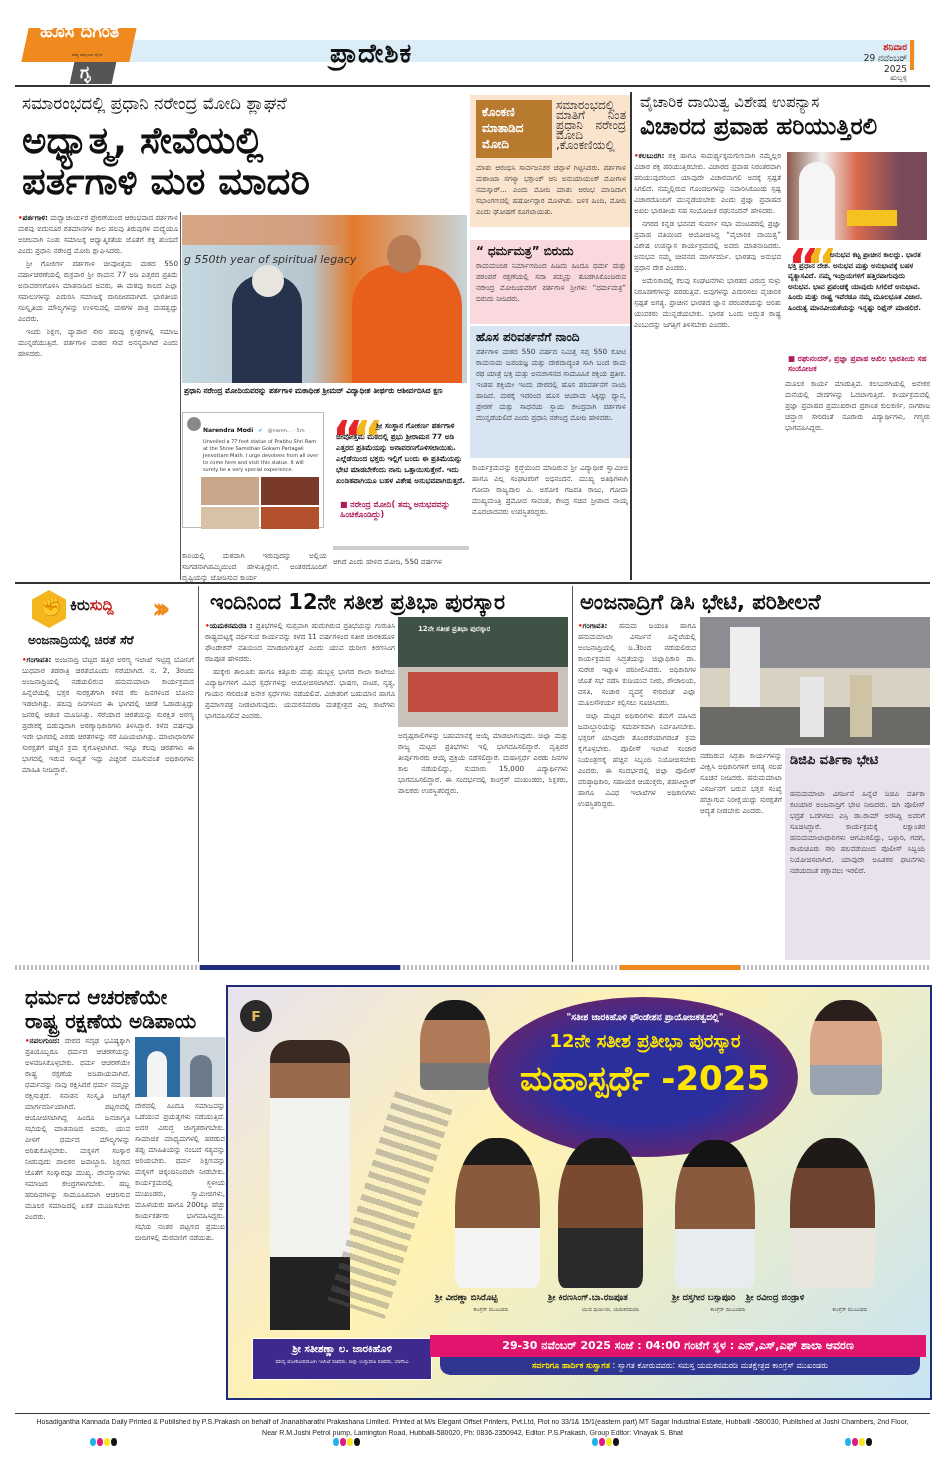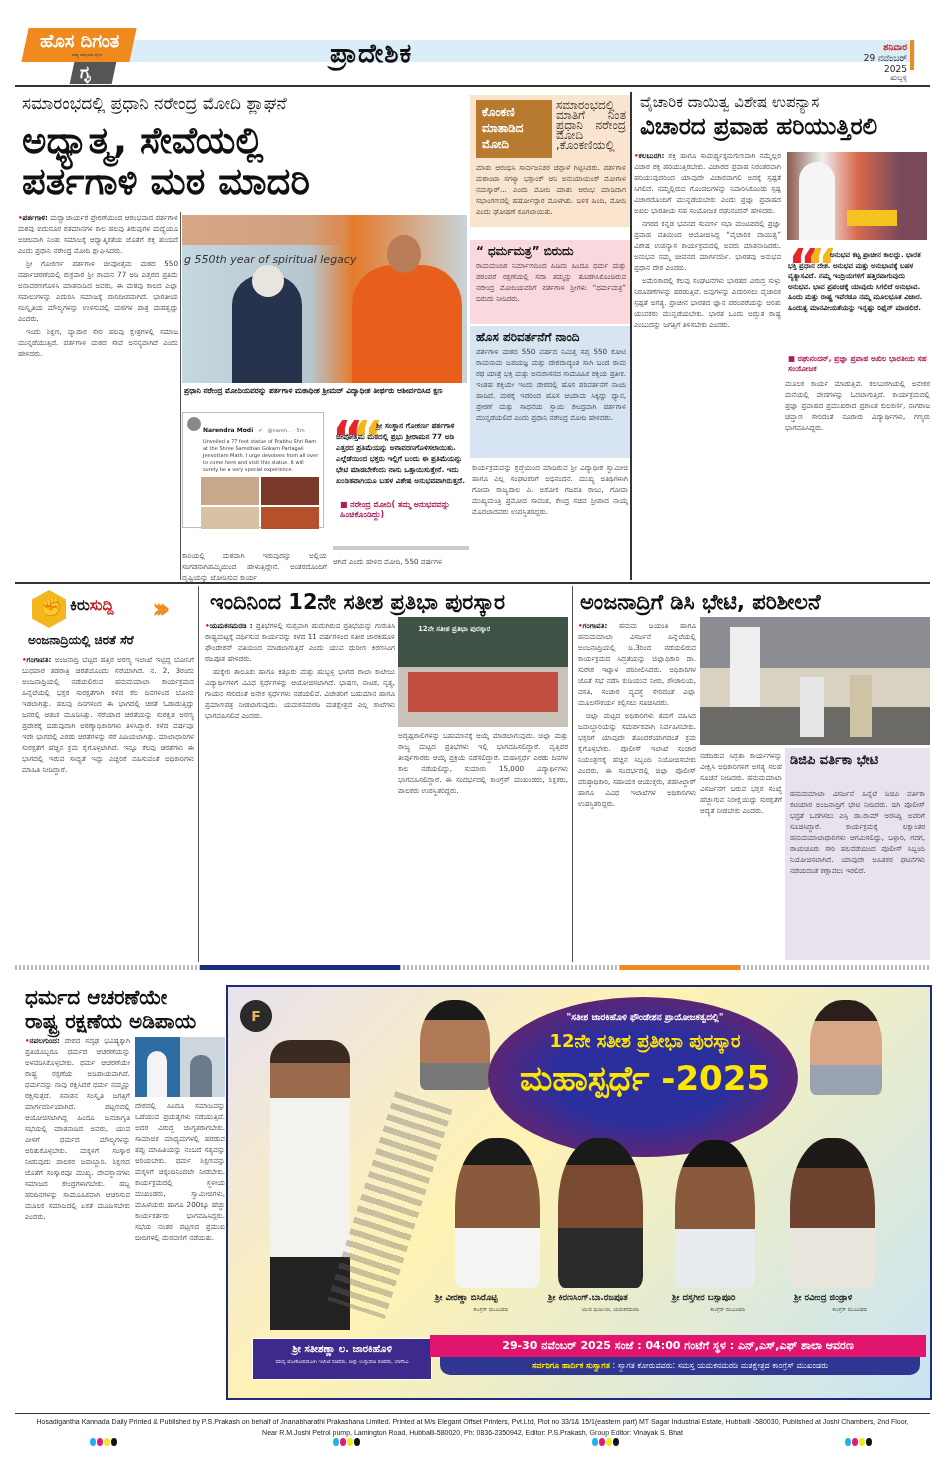--- a/index.html
+++ b/index.html
@@ -8,21 +8,21 @@
 .txt{font-size:7.2px;line-height:11px;color:#333;text-align:justify;overflow:hidden}
 .txt p{margin-bottom:2px;text-indent:8px}
 .dot{color:#d11;font-weight:bold}
 .place{font-weight:bold;color:#111}
 .vline{position:absolute;width:1px;background:#555}
 .hline{position:absolute;height:1px;background:#555}
 .photo{position:absolute;overflow:hidden}
 
 #masthead-bar{left:30px;top:40px;width:885px;height:22px;background:#dbeef7}
 #logo{left:25px;top:28px;width:108px;height:34px;background:#f08a1e;transform:skewX(-12deg)}
-#logo-text{left:40px;top:30px;color:#fff;font-weight:bold;font-size:18px}
+#logo-text{left:40px;top:20px;color:#fff;font-weight:bold;font-size:18px}
 #logo-sub{left:72px;top:52px;color:#333;font-size:4px}
 #logo-tab{left:72px;top:62px;width:42px;height:22px;background:#555;transform:skewX(-12deg)}
 #logo-tab-text{left:80px;top:62px;color:#fff;font-weight:bold;font-size:17px}
 #section-title{left:330px;top:38px;font-size:26px;font-weight:bold;letter-spacing:1px}
 #date-block{left:845px;top:42px;text-align:right;width:62px}
 #dayname{font-size:9px;color:#c41b1b;font-weight:bold}
 #datetext{font-size:9px;color:#222}
 #city{font-size:7px;color:#333}
 #orange-strip{left:910px;top:40px;width:4px;height:30px;background:#f08a1e}
 #mast-rule{left:15px;top:85px;width:915px;height:2px;background:#333}
@@ -240,21 +240,21 @@
 <div class="person" style="left:558px;top:1138px;width:85px;height:150px;background:linear-gradient(#1a1a1a 0 18%,#7a4a30 18% 60%,#2a2a2a 60%)"></div>
 <div class="person" style="left:675px;top:1140px;width:80px;height:148px;background:linear-gradient(#141414 0 18%,#8a5a3c 18% 60%,#e9ecef 60%)"></div>
 <div class="person" style="left:790px;top:1138px;width:85px;height:150px;background:linear-gradient(#1f1a18 0 20%,#6e4430 20% 60%,#e9e6dd 60%)"></div>
 
 <div class="pname" style="left:435px;top:1292px;width:112px">ಶ್ರೀ ವೀರಣ್ಣಾ ಬಿಸಿರೊಟ್ಟಿ</div>
 <div class="prole" style="left:435px;top:1306px;width:112px">ಕಾಂಗ್ರೆಸ್ ಮುಖಂಡರು</div>
 <div class="pname" style="left:548px;top:1292px;width:125px">ಶ್ರೀ ಕಿರಣಸಿಂಗ್.ಬಾ.ರಜಪೂತ</div>
 <div class="prole" style="left:548px;top:1306px;width:125px">ಯುವ ಧುರೀಣರು, ಯಮಕನಮರಡಿ</div>
 <div class="pname" style="left:672px;top:1292px;width:112px">ಶ್ರೀ ದಸ್ತಗೀರ ಬಸ್ಸಾಪೂರಿ</div>
 <div class="prole" style="left:672px;top:1306px;width:112px">ಕಾಂಗ್ರೆಸ್ ಮುಖಂಡರು</div>
-<div class="pname" style="left:794px;top:1292px;width:120px">ಶ್ರೀ ರವೀಂದ್ರ ಜಿಂಡ್ರಾಳಿ</div>
+<div class="pname" style="left:746px;top:1292px;width:120px">ಶ್ರೀ ರವೀಂದ್ರ ಜಿಂಡ್ರಾಳಿ</div>
 <div class="prole" style="left:790px;top:1306px;width:120px">ಕಾಂಗ್ರೆಸ್ ಮುಖಂಡರು</div>
 
 <div class="abs" id="promo-date">29-30 ನವೆಂಬರ್ 2025 ಸಂಜೆ : 04:00 ಗಂಟೆಗೆ ಸ್ಥಳ : ಎನ್,ಎಸ್,ಎಫ್ ಶಾಲಾ ಆವರಣ</div>
 <div class="abs" id="promo-welcome"><b>ಸರ್ವರಿಗೂ ಹಾರ್ದಿಕ ಸುಸ್ವಾಗತ</b> <span>: ಸ್ವಾಗತ ಕೋರುವವರು: ಸಮಸ್ತ ಯಮಕನಮರಡಿ ಮತಕ್ಷೇತ್ರದ ಕಾಂಗ್ರೆಸ್ ಮುಖಂಡರು</span></div>
 
 <div class="abs" id="footer-rule"></div>
 <div class="abs" id="footer-text">Hosadigantha Kannada Daily Printed &amp; Published by P.S.Prakash on behalf of Jnanabharathi Prakashana Limited. Printed at M/s Elegant Offset Printers, Pvt.Ltd, Plot no 33/1&amp; 15/1(eastern part) MT Sagar Industrial Estate, Hubballi -580030, Published at Joshi Chambers, 2nd Floor, Near R.M.Joshi Petrol pump, Lamington Road, Hubballi-580020, Ph: 0836-2350942, Editor: P.S.Prakash, Group Editor: Vinayak S. Bhat</div>
 <div class="regmark" style="left:90px">
     <span style="background:#1fb2e8"></span>
     <span style="background:#e4167f"></span>

